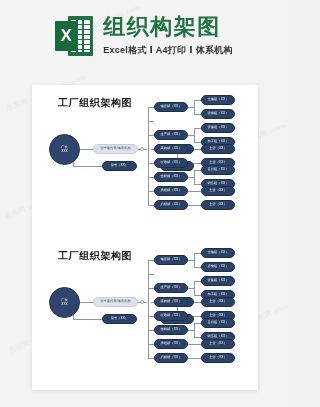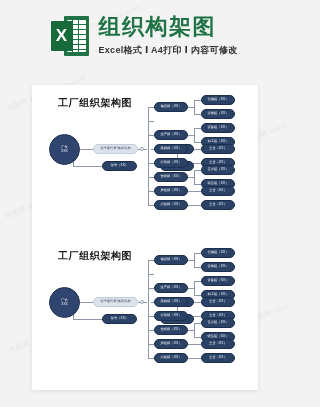--- a/index.html
+++ b/index.html
@@ -214,21 +214,21 @@
         <i style="left:0;  top:29px; width:19px; height:1.4px;"></i>
         <i style="left:5px;  top:0; width:1.4px; height:32px;"></i>
         <i style="left:11px; top:0; width:1.4px; height:32px;"></i>
       </div>
       <div class="tabdark"></div>
       <div class="x">X</div>
     </div>
 
     <div class="header-text">
       <div class="h-title">组织构架图</div>
-      <div class="h-sub">Excel格式 Ⅰ A4打印 Ⅰ 内容可修改</div>
+      <div class="h-sub">Excel格式 Ⅰ A4打印 Ⅰ 体系机构</div>
     </div>
   </div>
 
   <div class="page-sheet">
 
     <div class="chart-block b1">
       <div class="chart-title">工厂组织架构图</div>
 
       <div class="ln lnh" style="left:41px;  top:64px; width:32px;"></div>
       <div class="ln lnv" style="left:41px;  top:64px; height:17px;"></div>

